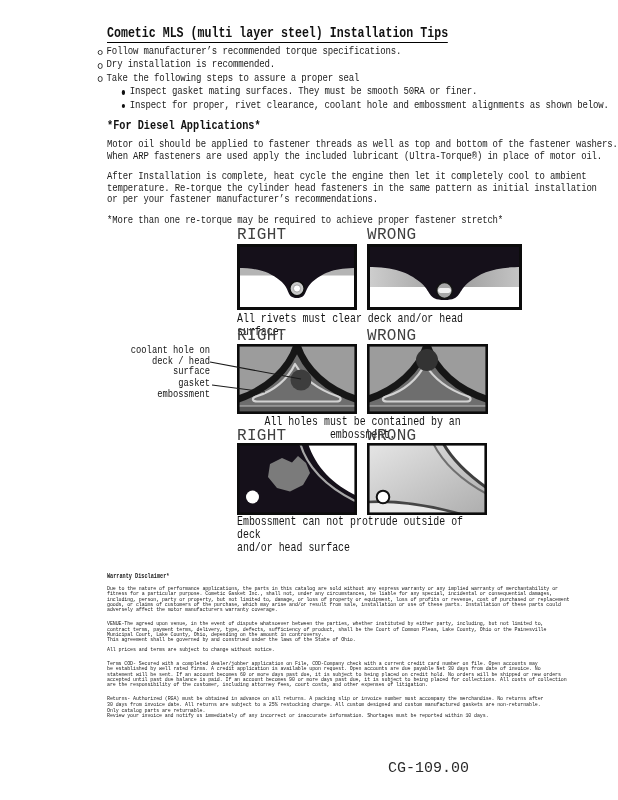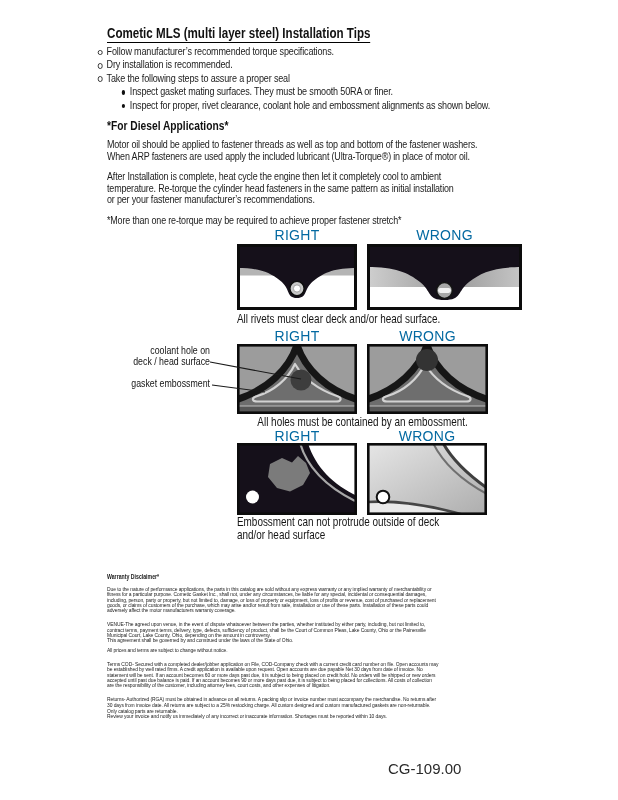--- a/index.html
+++ b/index.html
@@ -1,19 +1,19 @@
 <!DOCTYPE html>
 <html><head>
 <meta charset="utf-8">
 <style>
   html,body{margin:0;padding:0;background:#e8e8e8;}
   .page{
     position:relative;width:618px;height:800px;margin:0 auto;
     background:#ffffff;overflow:hidden;
-    font-family:Liberation Sans, sans-serif;
+    font-family:Liberation Mono, monospace;
     color:#1c1c1c;
   }
   .sx{transform:scaleX(0.8);transform-origin:0 0;}
   .sxr{transform:scaleX(0.8);transform-origin:100% 0;}
 
   .title{
     position:absolute;left:107px;top:25px;width:600px;
     font-size:14.5px;font-weight:bold;color:#111;white-space:nowrap;
   }
   .title span{display:inline-block;border-bottom:1.6px solid #000;padding-bottom:1px;}
@@ -22,21 +22,21 @@
   .bullets li{font-size:11.3px;line-height:13.4px;letter-spacing:-0.2px;white-space:nowrap;}
   .bullets li.b1{padding-left:12px;position:relative;}
   .bullets li.b1::before{content:"";position:absolute;left:1px;top:4.5px;width:3.6px;height:3.6px;border:1px solid #222;border-radius:50%;}
   .bullets li.b2{padding-left:41px;position:relative;}
   .bullets li.b2::before{content:"";position:absolute;left:31px;top:5px;width:4.4px;height:4.4px;background:#111;border-radius:50%;}
 
   .diesel{position:absolute;left:107px;top:118px;width:640px;}
   .diesel h2{margin:0 0 6px 0;font-size:12.8px;font-weight:bold;color:#111;}
   .diesel p{margin:0 0 9px 0;font-size:11.2px;line-height:11.6px;letter-spacing:-0.2px;white-space:pre-line;}
 
-  .dg-label{position:absolute;font-size:14px;line-height:14px;color:#0369a1;text-align:center;letter-spacing:0.3px;}
+  .dg-label{position:absolute;font-size:16px;line-height:14px;color:#404040;letter-spacing:0.3px;}
   .dg-img{position:absolute;}
   .dg-img svg{display:block;width:100%;height:100%;}
   .caption{position:absolute;font-size:12.4px;line-height:13px;color:#151515;white-space:pre-line;}
 
   .callout{position:absolute;font-size:11px;line-height:10.6px;text-align:right;color:#151515;white-space:pre-line;}
   .leader{position:absolute;pointer-events:none;z-index:5;}
 
   .disclaimer{position:absolute;left:107px;top:573px;width:640px;color:#222;}
   .disclaimer h3{margin:0 0 6px 0;font-size:6.5px;line-height:7px;font-weight:bold;}
   .disclaimer p{margin:0;font-size:6.2px;line-height:5.3px;letter-spacing:-0.1px;white-space:pre-line;}

